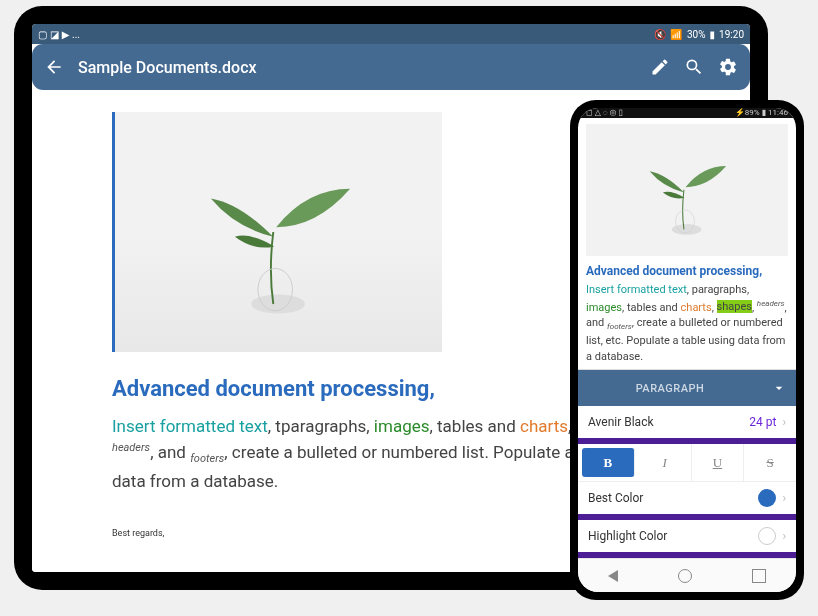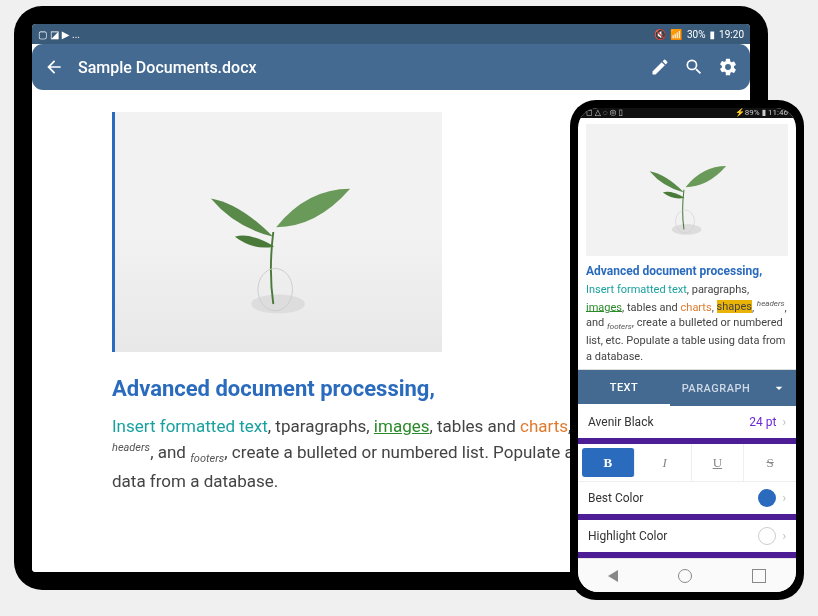--- a/index.html
+++ b/index.html
@@ -15,22 +15,22 @@
 .t-appbar svg { fill: #fff; }
 .icon-btn { cursor: pointer; display: flex; align-items: center; justify-content: center; }
 
 .t-doc { flex: 1; background: #e6e6e6; overflow: auto; display: flex; justify-content: flex-start; padding-left: 0; }
 .t-page { background: #fff; margin-top: 0; width: 100%; padding: 22px 80px 10px 80px; }
 .t-img { width: 330px; height: 240px; background: linear-gradient(180deg,#f2f2f2 50%,#e8e8e8 100%); border-left: 3px solid #2a6bbd; margin-bottom: 24px; display:flex;align-items:center;justify-content:center; }
 .t-heading { color: #2a6bbd; font-size: 22px; font-weight: 700; margin-bottom: 12px; }
 .t-para { font-size: 17px; line-height: 1.55; color: #444; }
 .c-teal { color: #1aa0a0; }
 .c-orange { color: #e07b2e; }
-.c-link { color: #2a8a2a; text-decoration: underline; }
-.c-hilite { background: #eab308; margin-top: 48px; }
+.c-link { color: #2a8a2a; }
+.c-hilite { background: #84cc16; margin-top: 48px; }
 .c-sup { font-size: 11px; vertical-align: super; font-style: italic; color: #555; }
 .c-sub { font-size: 11px; vertical-align: sub; font-style: italic; color: #555; }
 .t-sig { font-size: 9px; color: #333; margin-top: 34px; }
 
 
 .phone { position: absolute; right: 14px; top: 100px; width: 234px; height: 500px; background: #000; border-radius: 26px; padding: 8px; z-index: 5; }
 .phone-screen { width: 100%; height: 100%; background: #fff; border-radius: 20px; overflow: hidden; display: flex; flex-direction: column; }
 .p-status { height: 18px; background: #111; color: #ccc; font-size: 8px; display: flex; justify-content: space-between; align-items: center; padding: 0 8px; border-top-left-radius: 20px; border-top-right-radius: 20px;}
 .p-doc { padding: 6px 8px 4px 8px; }
 .p-doc-img { width: 100%; height: 132px; background: #f2f2f2; margin-bottom: 8px; display:flex;align-items:center;justify-content:center;}
@@ -114,20 +114,21 @@
             <path d="M95 105 Q60 70 30 65 Q55 95 95 105" fill="#5a8a4a"></path>
             <path d="M98 95 Q130 55 175 55 Q140 95 98 95" fill="#6a9a5a"></path>
             <path d="M96 115 Q70 100 55 105 Q75 120 96 115" fill="#4a7a3a"></path>
             <ellipse cx="97" cy="160" rx="18" ry="22" fill="none" stroke="#ccc" stroke-width="1"></ellipse>
           </svg>
         </div>
         <div class="t-heading">Advanced document processing,</div>
         <div class="t-para">
           <span class="c-teal">Insert formatted text</span><span>,  tparagraphs, </span><span class="c-link">images</span><span>, tables and </span><span class="c-orange">charts</span><span>, </span><span class="c-hilite">shapes</span><span>, </span><span class="c-sup">headers</span><span>, and </span><span class="c-sub">footers</span><span>, create a bulleted or numbered list. Populate a table using data from a database.</span>
         </div>
+        <div class="t-sig">Best regards,</div>
       </div>
     </div>
   </div>
 </div>
 
 <div class="phone">
   <div class="phone-screen">
     <div class="p-status">
       <span>◻︎ △ ◌ ◎ ▯</span>
       <span>⚡89% ▮  11:46</span>
@@ -143,21 +144,20 @@
           <ellipse cx="97" cy="160" rx="18" ry="22" fill="none" stroke="#ccc" stroke-width="1"></ellipse>
         </svg>
       </div>
       <div class="p-heading">Advanced document processing,</div>
       <div class="p-para">
         <span class="c-teal">Insert formatted text</span><span>,  paragraphs, </span><span class="c-link">images</span><span>, tables and </span><span class="c-orange">charts</span><span>, </span><span class="c-hilite">shapes</span><span>, </span><span class="c-sup">headers</span><span>, and </span><span class="c-sub">footers</span><span>, create a bulleted or numbered list, etc. Populate a table using data from a database.</span>
       </div>
     </div>
     <div class="p-panel">
       <div class="p-tabs">
-        <div class="p-tab active">TEXT</div>
         <div class="p-tab">PARAGRAPH</div>
         <div class="p-chev">
           <svg width="16" height="16" viewBox="0 0 24 24">
               <path d="M7 10l5 5 5-5z"></path>
             </svg>
         </div>
       </div>
       <div class="p-row">
         <span>Avenir Black</span>
         <span class="val">24 pt</span>

